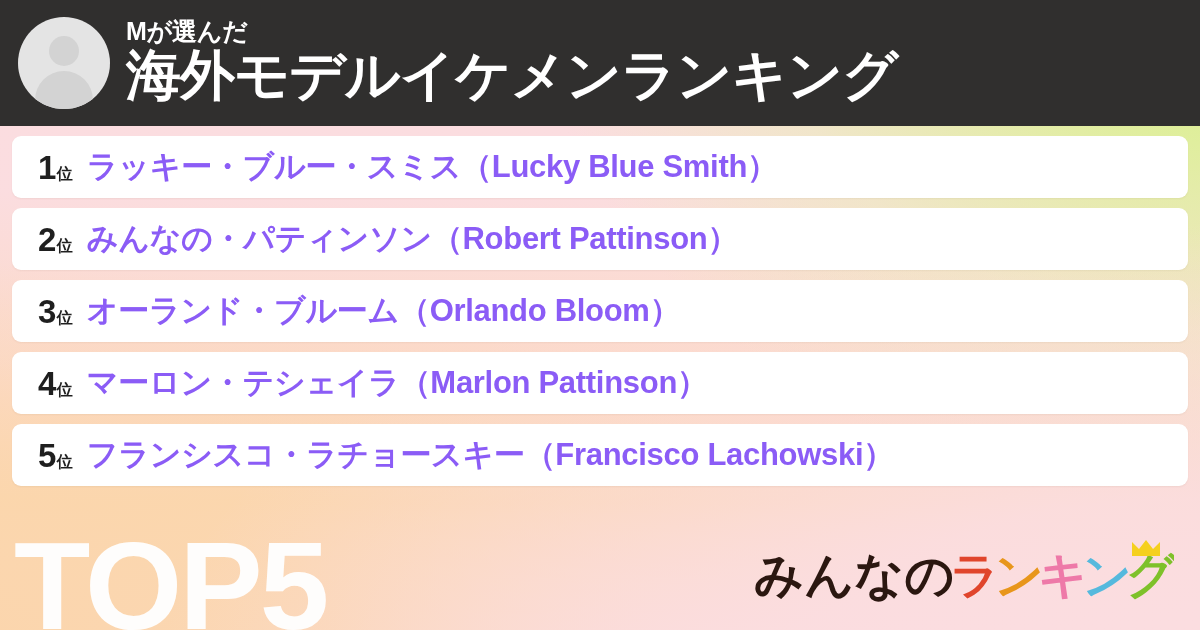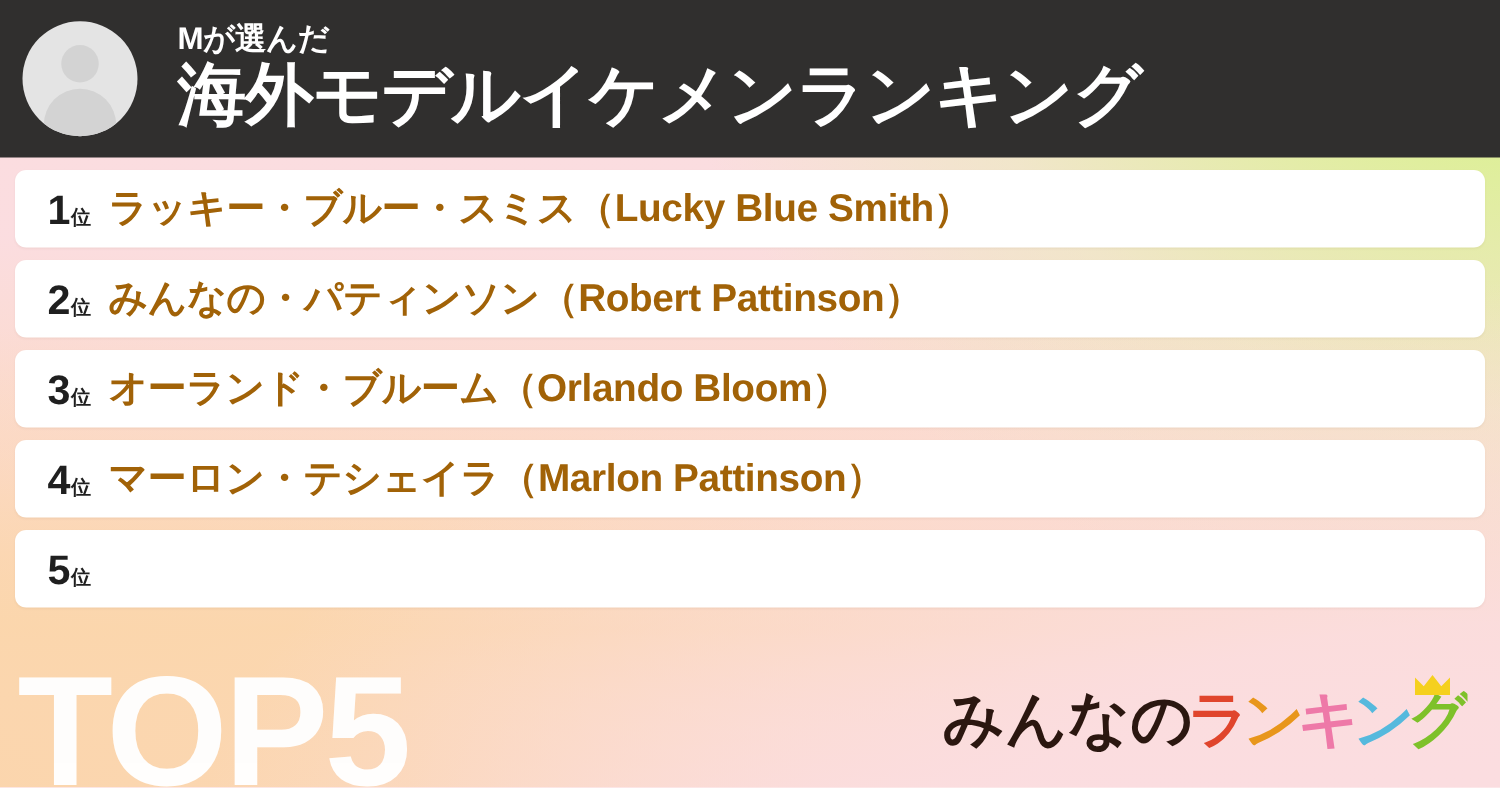--- a/index.html
+++ b/index.html
@@ -81,21 +81,20 @@
   
   .header {
     position: absolute;
     top: 0; left: 0;
     width: 1200px;
     height: 126px;
     background: #302f2e;
     display: flex;
     align-items: center;
     z-index: 5;
-    gap: 16px;
   }
   .avatar {
     width: 92px;
     height: 92px;
     margin-left: 18px;
     margin-right: 16px;
     border-radius: 50%;
     background: #e4e4e4;
     position: relative;
     flex: none;
@@ -171,21 +170,21 @@
   }
   .rank-num .unit {
     font-size: 16px;
     font-weight: bold;
     line-height: 1;
     margin-left: 1px;
   }
   .rank-name {
     font-size: 31px;
     font-weight: bold;
-    color: #a16207;
+    color: #8b5cf6;
     margin-left: 14px;
     white-space: nowrap;
     letter-spacing: -0.3px;
   }
 
   
   .top5 {
     position: absolute;
     left: 14px;
     bottom: -18px;
@@ -263,20 +262,21 @@
           <span class="unit">位</span>
       </span>
       <span class="rank-name">マーロン・テシェイラ（Marlon Pattinson）</span>
     </div>
 
     <div class="rank-row">
       <span class="rank-num">
         <span class="n">5</span>
           <span class="unit">位</span>
       </span>
+      <span class="rank-name">フランシスコ・ラチョースキー（Francisco Lachowski）</span>
     </div>
 
   </div>
 
   <div class="top5">TOP5</div>
 
   <div class="logo">
     <svg width="420" height="66" viewBox="0 0 420 66">
       <text x="0" y="52" font-family="'Liberation Sans','DejaVu Sans',sans-serif" font-size="49" font-weight="bold" fill="#2b1710">みんなの</text>
       <text x="196" y="52" font-family="'Liberation Sans','DejaVu Sans',sans-serif" font-size="49" font-weight="bold" fill="#e0452c">ラ</text>

